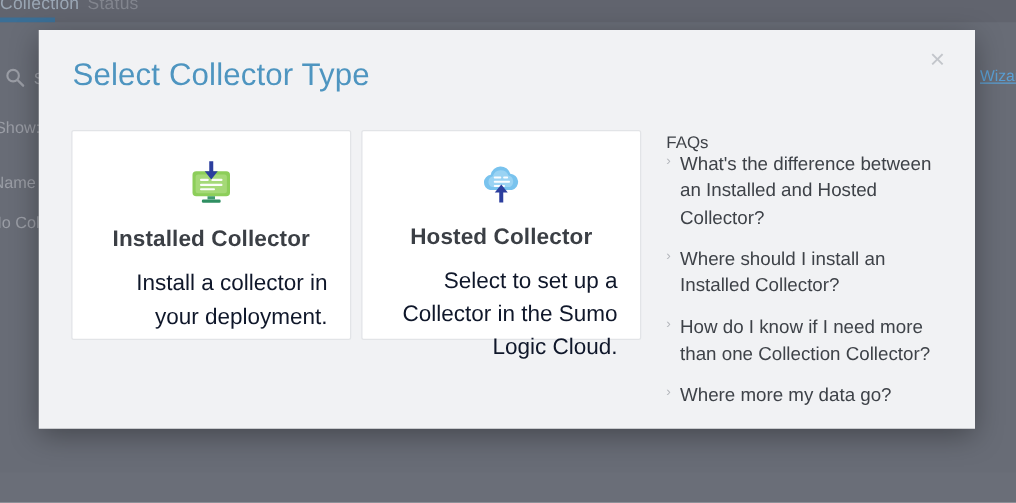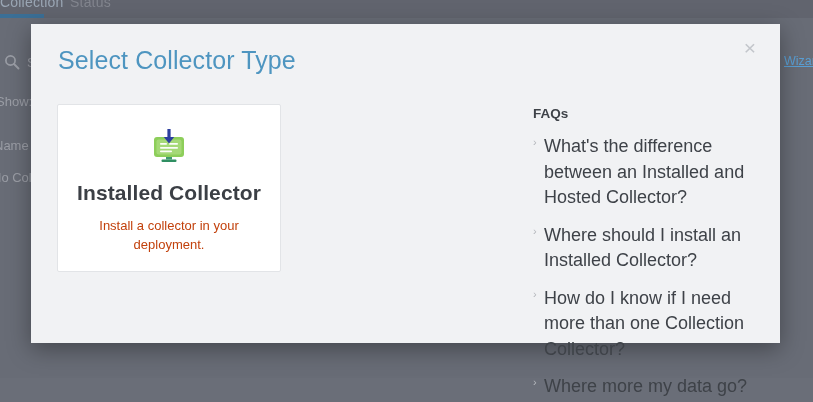--- a/index.html
+++ b/index.html
@@ -128,62 +128,61 @@
   }
   .card-icon {
     margin-top: 22px;
     height: 42px;
     display: flex;
     align-items: center;
     justify-content: center;
   }
   .card-title {
     margin-top: 12px;
-    font-size: 21px;
+    font-size: 18px;
     font-weight: bold;
     color: #3b3f45;
     letter-spacing: .1px;
   }
   .card-desc {
     margin-top: 11px;
     width: 186px;
-    text-align: center;
-    font-size: 13px;
+    text-align: right;
+    font-size: 18px;
     line-height: 1.48;
-    color: #c2410c;
+    color: #0f172a;
   }
 
   
   #faq {
     position: absolute;
     left: 502px; top: 82px;
     width: 225px;
   }
   #faq-heading {
     font-size: 13.5px;
-    font-weight: bold;
+    font-weight: normal;
     color: #3e4248;
-    margin-bottom: 13px;
   }
   .faq-item {
     display: flex;
     align-items: flex-start;
     margin-bottom: 12px;
     cursor: pointer;
   }
   .faq-chevron {
     flex: 0 0 auto;
     width: 11px;
     font-size: 11px;
     line-height: 1.42;
     color: #b4b7bc;
     padding-top: 1px;
   }
   .faq-label {
-    font-size: 18px;
+    font-size: 15px;
     line-height: 1.42;
     color: #3e4248;
   }
 </style>
 </head>
 <body>
 
 <div id="app-backdrop">
 
   <div id="bg-tabbar">
@@ -236,20 +235,39 @@
           <rect x="14.5" y="31.5" width="15" height="2.6" rx="1" fill="#2f8f62"></rect>
 
           <rect x="20.4" y="1" width="3.2" height="9" fill="#2c3e9e"></rect>
           <polygon points="16.8,9 27.2,9 22,15.5" fill="#2c3e9e"></polygon>
         </svg>
       </div>
       <div class="card-title">Installed Collector</div>
       <div class="card-desc">Install a collector in your deployment.</div>
     </div>
 
+    <div class="collector-card">
+      <div class="card-icon">
+        <svg width="44" height="40" viewBox="0 0 44 40">
+
+          <path d="M13 25 A6.2 6.2 0 0 1 13.6 12.8 A8 8 0 0 1 29.2 12 A6.6 6.6 0 0 1 30.5 25 Z" fill="#79c3ee"></path>
+          <path d="M14.6 22.6 A4.6 4.6 0 0 1 15.3 13.9 A6.6 6.6 0 0 1 27.8 13.4 A5 5 0 0 1 29 22.6 Z" fill="#9ad3f3"></path>
+
+          <rect x="16" y="14.2" width="6" height="1.5" rx="0.7" fill="#ffffff" opacity=".95"></rect>
+          <rect x="23.5" y="14.2" width="4" height="1.5" rx="0.7" fill="#ffffff" opacity=".95"></rect>
+          <rect x="16" y="17.6" width="13" height="1.5" rx="0.7" fill="#ffffff" opacity=".95"></rect>
+          <rect x="16" y="21" width="9" height="1.5" rx="0.7" fill="#ffffff" opacity=".95"></rect>
+
+          <rect x="20.4" y="26" width="3.2" height="9" fill="#2c3e9e"></rect>
+          <polygon points="16.8,27 27.2,27 22,20.5" fill="#2c3e9e"></polygon>
+        </svg>
+      </div>
+      <div class="card-title">Hosted Collector</div>
+      <div class="card-desc">Select to set up a Collector in the Sumo Logic Cloud.</div>
+    </div>
   </div>
 
   <div id="faq">
     <div id="faq-heading">FAQs</div>
 
     <div class="faq-item">
       <span class="faq-chevron">›</span>
       <span class="faq-label">What's the difference between an Installed and Hosted Collector?</span>
     </div>
 

